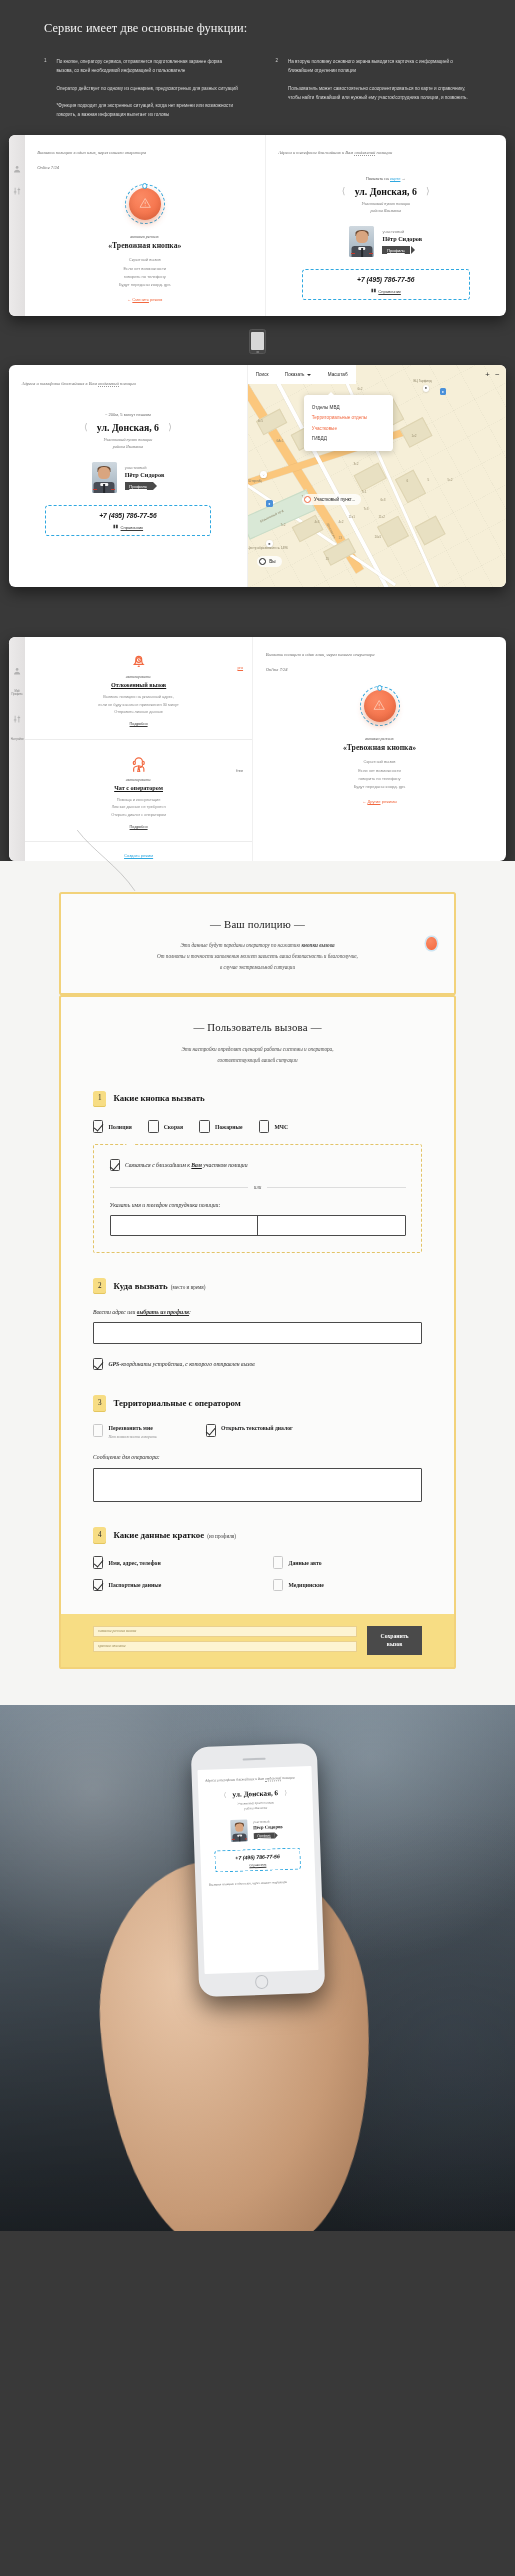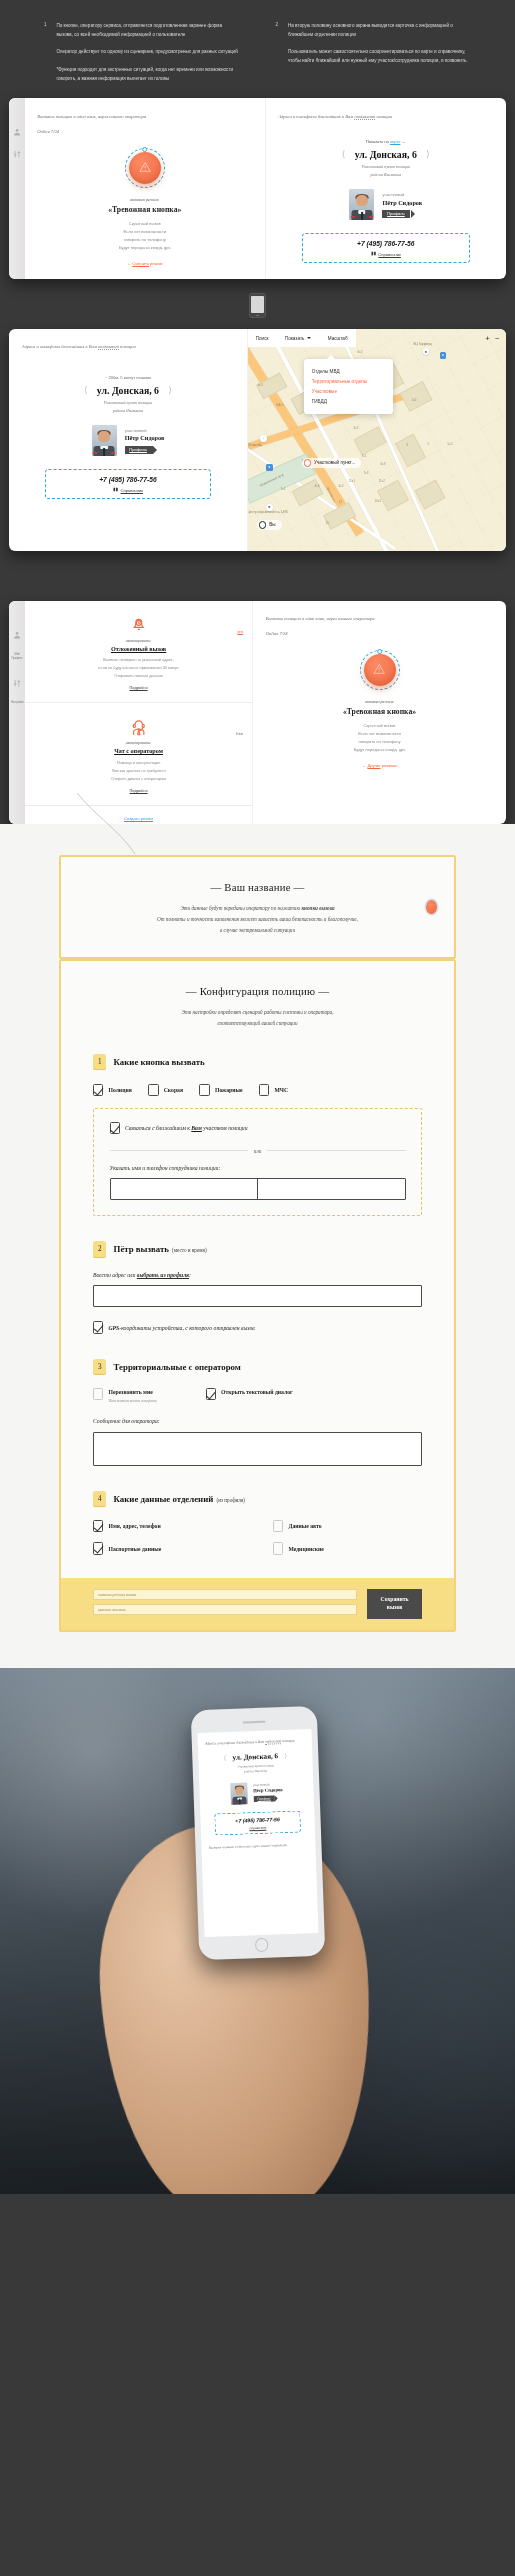--- a/index.html
+++ b/index.html
@@ -315,20 +315,21 @@
   .ph-num{font-weight:700;font-style:italic;font-size:5.2px;color:#171717;}
   .ph-ref{margin-top:3.1px;font-size:3.1px;color:#3a3a3a;text-decoration:underline;}
   .ph-foot{margin-top:9.3px;font-family:"Liberation Serif",serif;font-style:italic;font-size:3.3px;color:#6d6d6d;line-height:1.9;}
 </style>
 </head>
 <body>
 
 <div class="page">
 
   <section class="intro">
+    <h1>Сервис имеет две основные функции:</h1>
     <div class="cols">
       <div class="col">
         <div class="num">1</div>
         <div class="body">
           <p>По кнопке, оператору сервиса, отправляется подготовленная заранее форма вызова, со всей необходимой информацией о пользователе</p>
           <p>Оператор действует по одному из сценариев, предусмотреных для разных ситуаций</p>
           <p>*Функция подходит для экстренных ситуаций, когда нет времени или возможности говорить, а важная информация вылетает из головы</p>
         </div>
       </div>
       <div class="col">
@@ -723,37 +724,37 @@
   </div>
 
   <section class="light">
 
     <svg class="conn" width="515" height="62" style="top:-31px; left:0;" viewBox="0 0 1000 120">
       <path d="M150 0 C 180 40, 230 70, 262 118" stroke="#9a9a9a" fill="none" stroke-width="1"></path>
     </svg>
 
     <div class="card-y">
       <div class="prof-dot"></div>
-      <div class="card-title">— Ваш название —</div>
+      <div class="card-title">— Ваш полицию —</div>
       <div class="card-sub">
         <div>
           <span>Эти данные будут переданы оператору по нажатию </span><b>кнопки вызова</b>
         </div>
         <div>От полноты и точности заполнения может зависеть ваша безопасность и благополучие,</div>
         <div>в случае экстремальной ситуации</div>
       </div>
     </div>
 
     <svg class="conn" width="206" height="62" style="top:215px; left:113px;" viewBox="0 0 400 120">
       <path d="M60 0 C 90 40, 110 62, 122 92" stroke="#9a9a9a" fill="none" stroke-width="1"></path>
       <path d="M118 84 L123 96 L127 84" stroke="#9a9a9a" fill="none" stroke-width="1"></path>
     </svg>
 
     <div class="card-y">
-      <div class="card-title">— Конфигурация полицию —</div>
+      <div class="card-title">— Пользователь вызова —</div>
       <div class="card-sub">
         <div>Эти настройки определят сценарий работы системы и оператора,</div>
         <div>соответствующий вашей ситуации</div>
       </div>
 
       <div class="fsec">
         <div class="fhead">
           <div class="fnum">1</div>
           <div class="ftitle">Какие кнопка вызвать</div>
         </div>
@@ -788,21 +789,21 @@
             <div class="cell"></div>
             <div class="cell"></div>
           </div>
         </div>
       </div>
 
       <div class="fsec">
         <div class="fhead">
           <div class="fnum">2</div>
           <div class="ftitle">
-            <span>Пётр вызвать</span><span class="note">(место и время)</span>
+            <span>Куда вызвать</span><span class="note">(место и время)</span>
           </div>
         </div>
 
         <div style="margin-top:15.5px;">
           <div class="flabel">
             <span>Ввести адрес или </span><u>выбрать из профиля</u><span>:</span>
           </div>
           <div class="finput single"></div>
         </div>
 
@@ -837,21 +838,21 @@
         <div style="margin-top:13.4px;">
           <div class="flabel">Сообщение для оператора:</div>
           <div class="textarea"></div>
         </div>
       </div>
 
       <div class="fsec">
         <div class="fhead">
           <div class="fnum">4</div>
           <div class="ftitle">
-            <span>Какие данные отделений</span><span class="note">(из профиля)</span>
+            <span>Какие данные краткое</span><span class="note">(из профиля)</span>
           </div>
         </div>
 
         <div class="grid2">
           <div class="itm">
             <span class="cb on"></span>
             <span class="cblabel">Имя, адрес, телефон</span>
           </div>
           <div class="itm">
             <span class="cb light-bd"></span>

